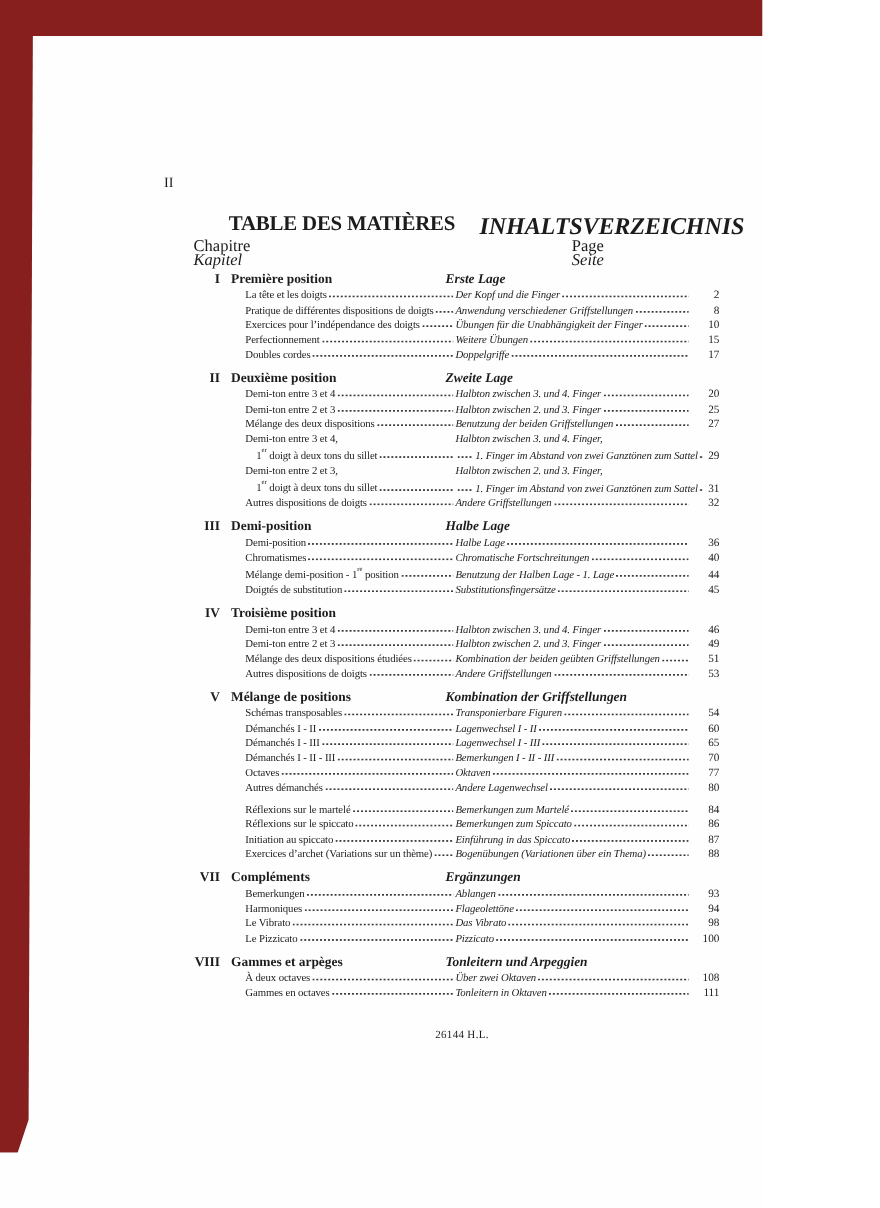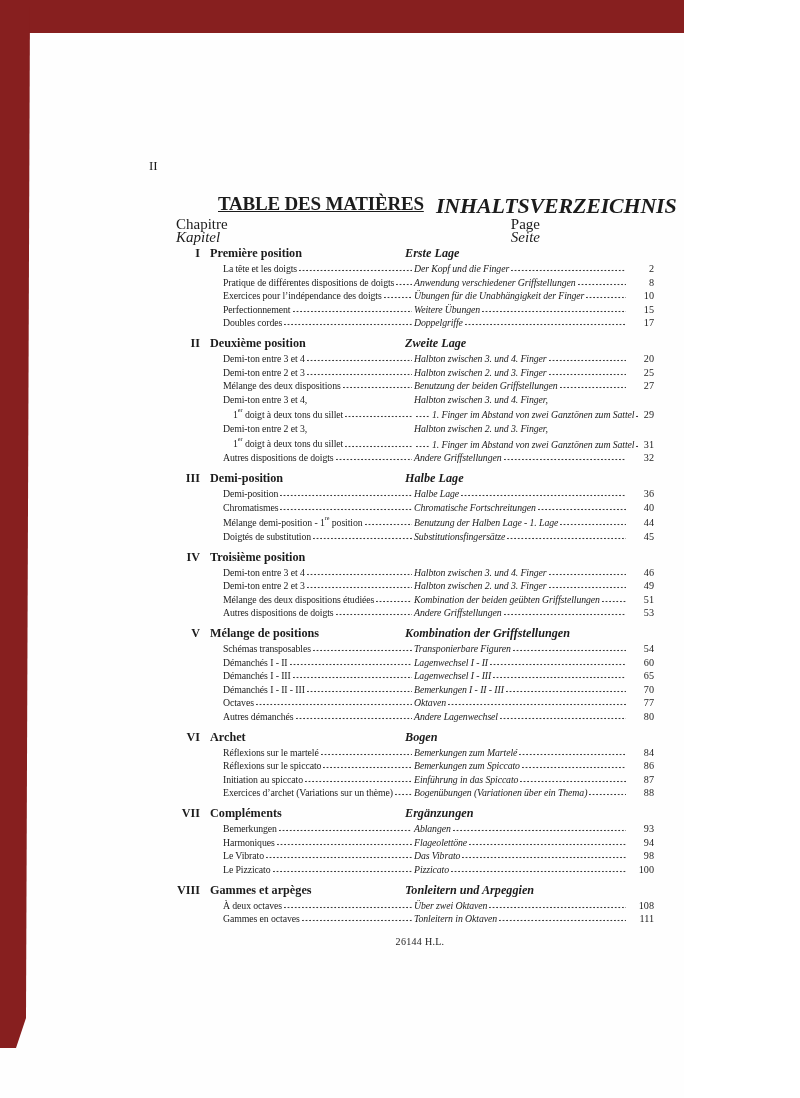--- a/index.html
+++ b/index.html
@@ -1,29 +1,29 @@
 <!DOCTYPE html>
 <html><head>
 <meta charset="utf-8">
 <style>
   html,body{margin:0;padding:0;}
   body{width:800px;height:1098px;background:#ffffff;
        font-family:"Liberation Serif","DejaVu Serif",serif;color:#1c1c1c;}
-  .sheet{position:relative;width:684px;height:1098px;overflow:hidden;background:#fefefe;}
+  .sheet{position:relative;width:684px;height:1098px;overflow:hidden;background:#fefefe;padding-left:9px;}
 
   
   .cover-top{position:absolute;left:0;top:0;width:747px;height:33px;
              clip-path:polygon(0 0,694px 0,745px 14px,741px 33px,0 33px);}
   .cover-left{position:absolute;left:0;top:0;width:30px;height:1048px;
               clip-path:polygon(0 0,30px 0,26px 1018px,16px 1048px,0 1048px);}
 
   .folio{position:absolute;left:149px;top:158px;font-size:13px;}
 
-  .title-fr{position:absolute;left:218px;top:193px;font-size:19px;font-weight:bold;
-            letter-spacing:-0.2px;white-space:nowrap;text-decoration:underline;}
+  .title-fr{position:absolute;left:208px;top:193px;font-size:19px;font-weight:bold;
+            letter-spacing:-0.2px;white-space:nowrap;}
   .title-de{position:absolute;left:436px;top:193px;font-size:22px;font-weight:bold;
             font-style:italic;letter-spacing:-0.2px;white-space:nowrap;}
 
   .colhead{position:absolute;top:218px;font-size:15px;line-height:13px;}
   .colhead .it{font-style:italic;}
   .colhead-left{left:176px;}
   .colhead-right{right:144px;text-align:right;}
 
   #chapters{position:absolute;left:170px;top:246px;width:484px;}
   .chapter{margin-bottom:6.5px;}
@@ -399,25 +399,20 @@
             <span class="dots"></span>
           </span>
           <span class="colde">
             <span class="ede">Andere Lagenwechsel</span>
             <span class="dots"></span>
           </span>
           <span class="pg">80</span>
         </div>
       </div>
       <div class="chapter">
-        <div class="chrow">
-          <span class="num">VI</span>
-          <span class="tfr">Archet</span>
-          <span class="tde">Bogen</span>
-        </div>
         <div class="entry">
           <span class="colfr">
             <span class="efr">Réflexions sur le martelé</span>
             <span class="dots"></span>
           </span>
           <span class="colde">
             <span class="ede">Bemerkungen zum Martelé</span>
             <span class="dots"></span>
           </span>
           <span class="pg">84</span>

